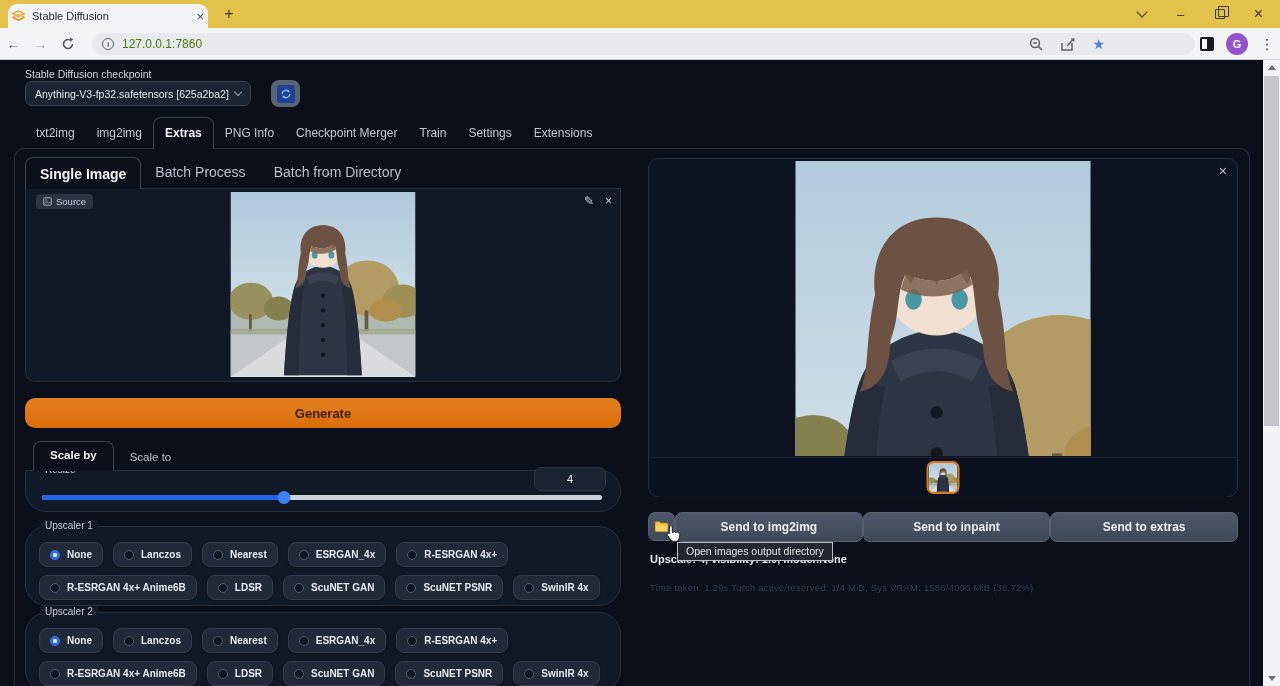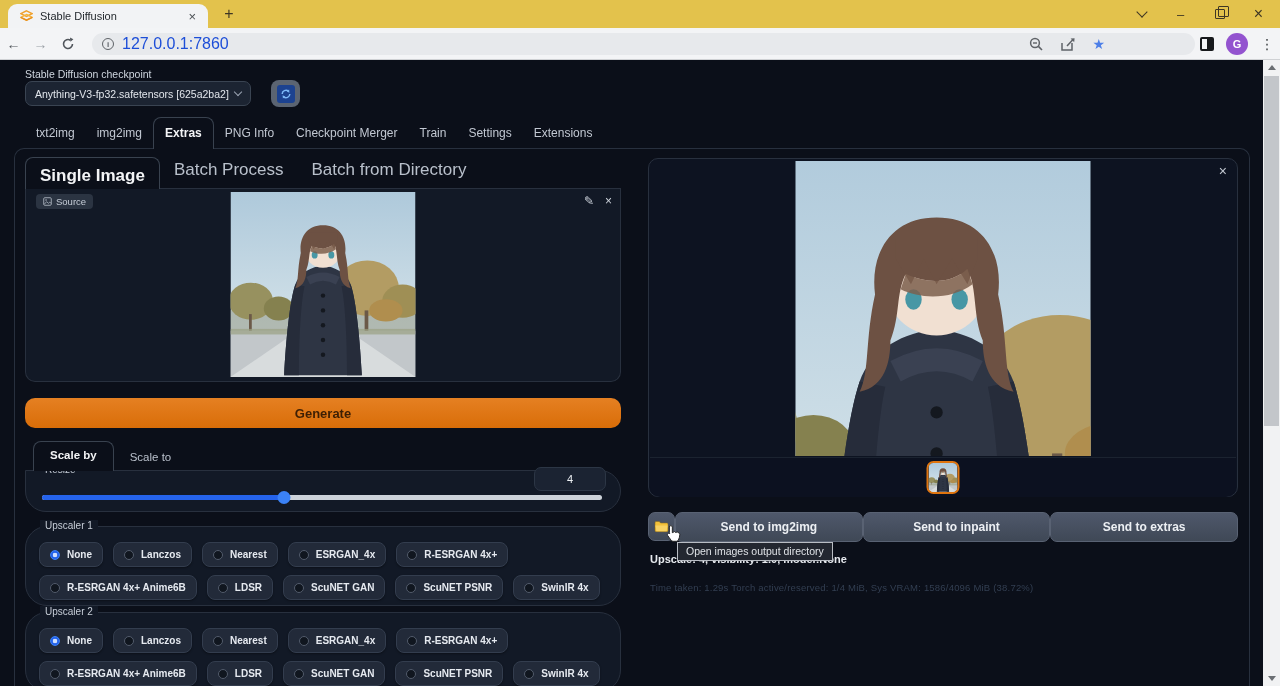--- a/index.html
+++ b/index.html
@@ -3,42 +3,42 @@
 <meta charset="utf-8">
 <style>
   *{box-sizing:border-box;margin:0;padding:0}
   html,body{background:#222}
   .screen{position:relative;width:1280px;height:686px;overflow:hidden;
     font-family:"Liberation Sans",sans-serif;background:#0b0f19;color:#d7dce3}
 
   
   .tabstrip{position:absolute;left:0;top:0;width:1280px;height:28px;background:#e3c24c}
   .btab{position:absolute;left:8px;top:4px;width:200px;height:24px;background:#f2f3f5;
-    border-radius:9px 9px 0 0;display:flex;align-items:center;gap:7px;padding:0 12px}
+    border-radius:9px 9px 0 0;display:flex;align-items:center;gap:7px;padding:0 4px}
   .btab-title{font-size:11px;color:#24292e;flex:1;white-space:nowrap;overflow:hidden}
   .btab-close{font-size:13px;color:#4b4f54;line-height:1;cursor:default}
   .newtab{position:absolute;left:218px;top:3px;width:22px;height:22px;display:flex;align-items:center;
     justify-content:center;font-size:16px;color:#3e3624}
   .wctrls{position:absolute;right:2px;top:0;height:28px;display:flex}
   .wctrl{width:39px;height:28px;display:flex;align-items:center;justify-content:center;color:#3e3624;font-size:13px}
   .chev{width:8px;height:8px;border-right:1.6px solid #3e3624;border-bottom:1.6px solid #3e3624;
     transform:rotate(45deg);margin-top:-4px}
   .maxbox{width:10px;height:10px;border:1.6px solid #3e3624;border-radius:1px;position:relative;background:#e3c24c}
   .maxbox:before{content:"";position:absolute;left:2px;top:-4px;width:9px;height:9px;border:1.6px solid #3e3624;border-radius:1px}
 
   .toolbar{position:absolute;left:0;top:28px;width:1280px;height:32px;background:#f3f4f6;
     border-bottom:1px solid #cfd1d4;display:flex;align-items:center}
   .navic{width:27px;text-align:center;font-size:14px;color:#50555b}
   .navic.fwd{color:#9aa0a6}
   .reload-svg{display:block;margin:0 auto}
   .omnibox{position:absolute;left:92px;top:5px;width:1103px;height:22px;background:#e7e9ec;
     border-radius:11px;display:flex;align-items:center;padding:0 10px;gap:8px}
   .info-ic{width:12px;height:12px;border:1.2px solid #5f6368;border-radius:50%;font-size:8px;
     color:#5f6368;display:flex;align-items:center;justify-content:center;font-weight:700}
-  .url-text{font-size:16px;color:#1d4ed8}
+  .url-text{font-size:12px;color:#4d7c0f}
   .omni-icons{position:absolute;right:90px;top:0;height:22px;display:flex;align-items:center;gap:16px}
   .star{color:#4d7fe8;font-size:14px;line-height:1}
   .tb-right{position:absolute;right:6px;top:4px;height:24px;display:flex;align-items:center;gap:12px}
   .sidebar-ic{width:14px;height:14px;border:2px solid #17191c;border-radius:2px;position:relative}
   .sidebar-ic:before{content:"";position:absolute;right:0;top:0;width:5px;height:10px;background:#17191c}
   .avatar{width:22px;height:22px;border-radius:50%;background:#9353cf;color:#fff;font-size:11px;
     font-weight:700;display:flex;align-items:center;justify-content:center}
   .dots{font-size:14px;color:#3c4043}
 
   
@@ -58,21 +58,21 @@
 
   .main-tabs{position:absolute;left:25px;top:57px;height:31px;display:flex;align-items:flex-end;z-index:2}
   .main-tab{padding:8px 11px;font-size:12px;color:#c2c8d2;white-space:nowrap}
   .main-tab.active{background:#0b0f19;border:1px solid #39424f;border-bottom:none;
     border-radius:8px 8px 0 0;color:#f3f4f6;font-weight:700;height:32px;margin-bottom:-1px;z-index:3}
 
   
   .left-col{position:absolute;left:25px;top:98px;width:596px;height:560px}
   .subtabs{position:absolute;left:0;top:0;width:100%;height:31px;display:flex;align-items:flex-end;
     border-bottom:1px solid #28303e}
-  .subtab{padding:8px 14px;font-size:17px;color:#b9c0cb;white-space:nowrap}
+  .subtab{padding:8px 14px;font-size:14px;color:#b9c0cb;white-space:nowrap}
   .subtab.active{background:#0b0f19;border:1px solid #39424f;border-bottom:none;border-radius:8px 8px 0 0;
     color:#f3f4f6;font-weight:700;height:32px;margin-bottom:-1px;z-index:1}
 
   .source-panel{position:absolute;left:0;top:31px;width:100%;height:193px;background:#121926;
     border:1px solid #28303e;border-top:none;border-radius:0 0 10px 10px}
   .source-badge{position:absolute;left:10px;top:5px;background:#2b3442;border-radius:4px;
     padding:2px 7px;display:flex;align-items:center;gap:4px;font-size:9.5px;color:#c6cdd7}
   .panel-tools{position:absolute;right:8px;top:6px;display:flex;gap:11px;color:#cfd5dd}
   .tool-ic{font-size:12px;line-height:1}
   .src-img{position:absolute;left:50%;top:3px;transform:translateX(-50%);width:185px;height:185px;display:block}

